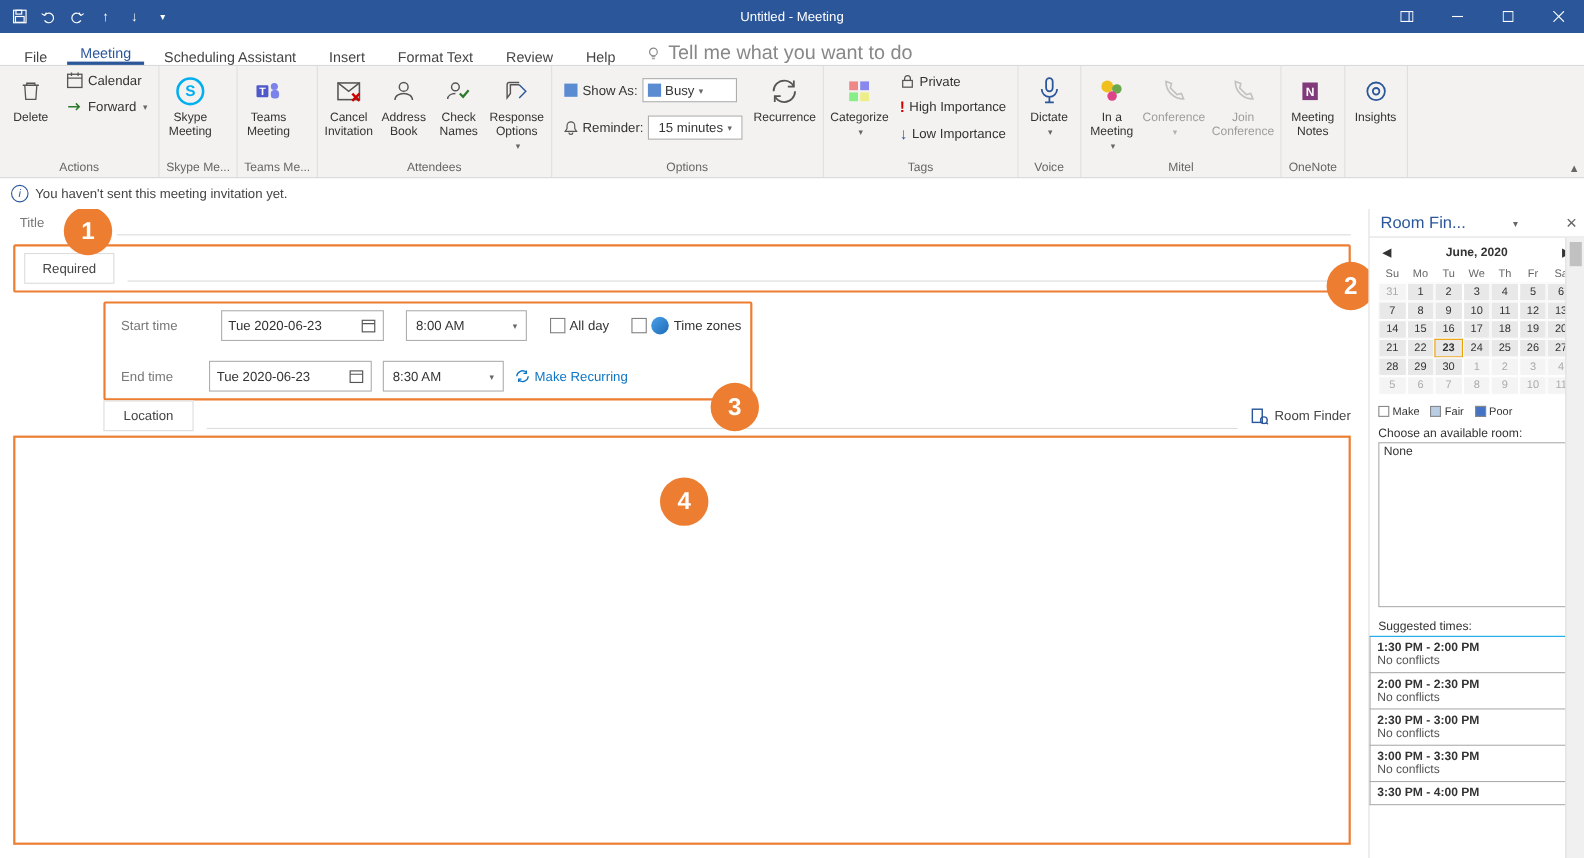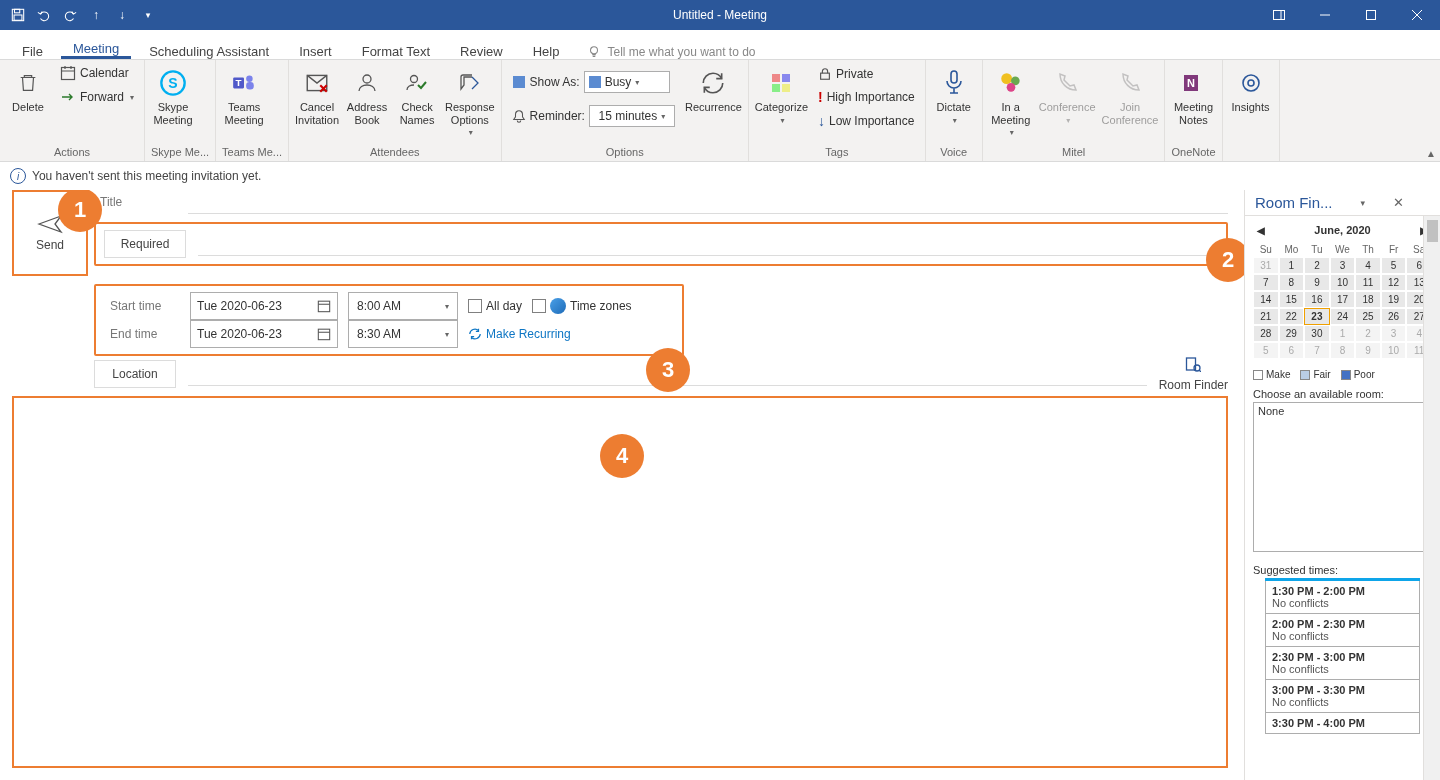--- a/index.html
+++ b/index.html
@@ -11,21 +11,21 @@
 .qat-btn { width: 24px; height: 24px; display: flex; align-items: center; justify-content: center; color: #fff; }
 .titlebar .title-text { position: absolute; left: 50%; transform: translateX(-50%); font-size: 12px; }
 .titlebar .win-controls { position: absolute; right: 0; display: flex; height: 100%; }
 .win-btn { width: 46px; height: 100%; display: flex; align-items: center; justify-content: center; color: #fff; }
 
 
 .ribbon-tabs { height: 30px; border-bottom: 1px solid #dadada; display: flex; align-items: flex-end; padding-left: 10px; gap: 6px; }
 .ribbon-tab { padding: 0 12px; display: flex; align-items: center; font-size: 13px; color: #444; cursor: pointer; }
 .ribbon-tab.active { color: #2b579a; border-bottom: 3px solid #2b579a; font-weight: 400; }
 .ribbon-tab.file { background: transparent; }
-.tell-me { display: flex; align-items: center; gap: 6px; color: #888; font-size: 12px; padding: 0 10px; }
+.tell-me { display: flex; align-items: center; gap: 6px; color: #888; font-size: 18px; padding: 0 10px; }
 
 
 .ribbon { height: 102px; background: #f3f2f1; border-bottom: 1px solid #dadada; display: flex; align-items: stretch; position: relative; }
 .ribbon-group { display: flex; flex-direction: column; padding: 3px 6px 0; border-right: 1px solid #e1dfdd; height: 100%; }
 .ribbon-group-body { display: flex; align-items: flex-start; gap: 6px; flex: 1; }
 .ribbon-group-label { text-align: center; font-size: 11px; color: #666; padding-bottom: 2px; line-height: 1; height: 14px; white-space: nowrap; }
 .rbtn-v { display: flex; flex-direction: column; align-items: center; justify-content: center; gap: 2px; min-width: 44px; font-size: 11px; color: #333; text-align: center; line-height: 1.15; padding-top: 4px; }
 .rbtn-v .ico { width: 32px; height: 32px; display: flex; align-items: center; justify-content: center; color: #2b579a; }
 .rbtn-h { display: flex; align-items: center; gap: 4px; font-size: 12px; color: #333; padding: 2px 4px; }
 .rstack { display: flex; flex-direction: column; gap: 4px; justify-content: center; }
@@ -56,36 +56,36 @@
 .dt-input { width: 148px; height: 28px; border: 1px solid #adadad; background: #fff; display: flex; align-items: center; justify-content: space-between; padding: 0 6px; font-size: 12px; }
 .dt-time { width: 110px; height: 28px; border: 1px solid #adadad; background: #fff; display: flex; align-items: center; justify-content: space-between; padding: 0 8px; font-size: 12px; }
 .chk { width: 14px; height: 14px; border: 1px solid #808080; background: #fff; display: inline-block; }
 .tz-ico { width: 16px; height: 16px; border-radius: 50%; background: linear-gradient(135deg,#4aa0e8,#1e6bb8); display: inline-block; }
 .lnk { color: #0e76c4; font-size: 12px; display: flex; align-items: center; gap: 4px; }
 .body-box { border: 2px solid #ed7d31; flex: 1; margin-top: 4px; }
 
 .callout { position: absolute; width: 44px; height: 44px; background: #ed7d31; color: #fff; border-radius: 50%; display: flex; align-items: center; justify-content: center; font-size: 22px; font-weight: 600; z-index: 100; }
 
 
-.room-title { display: flex; align-items: center; padding: 4px 6px 4px 10px; border-bottom: 1px solid #e1dfdd; gap: 28px; }
+.room-title { display: flex; align-items: center; justify-content: space-between; padding: 4px 6px 4px 10px; border-bottom: 1px solid #e1dfdd; }
 .room-title .rt-text { color: #2b579a; font-size: 15px; font-weight: 400; }
 .room-close { color: #666; font-size: 13px; }
 .calendar { padding: 6px 8px; }
 .cal-head { display: flex; align-items: center; justify-content: space-between; font-size: 11px; font-weight: 600; color: #333; padding: 2px 4px; margin-bottom: 4px; }
 .cal-nav { font-size: 10px; color: #333; }
 .cal-grid { display: grid; grid-template-columns: repeat(7, 1fr); font-size: 10px; text-align: center; }
 .cal-dow { color: #666; padding: 2px 0; }
 .cal-day { padding: 2px 0; background: #e8e8e8; color: #333; border: 0.5px solid #fff; }
 .cal-day.out { color: #aaa; background: #f4f4f4; }
 .cal-day.today { border: 1.5px solid #f0a000; font-weight: 600; }
 .legend { display: flex; gap: 10px; font-size: 10px; padding: 4px 8px; align-items: center; }
 .leg-box { width: 10px; height: 10px; border: 1px solid #888; display: inline-block; margin-right: 3px; vertical-align: middle; }
 .room-sect-lbl { font-size: 11px; padding: 4px 8px 2px; color: #333; }
 .room-list { margin: 0 8px; border: 1px solid #adadad; height: 150px; padding: 2px 4px; font-size: 11px; }
-.sug-list { margin: 0 20px; border-top: 3px solid #0ea5e9; }
+.sug-list { margin: 0 0; border-top: 1px solid #0ea5e9; }
 .sug-item { border: 1px solid #adadad; border-top: none; padding: 4px 6px; font-size: 11px; }
 .sug-time { font-weight: 700; }
 .sug-sub { color: #555; }
 .vbar { position: absolute; right: 0; top: 26px; bottom: 0; width: 17px; background: #f0f0f0; border-left: 1px solid #e1dfdd; }
 .vthumb { position: absolute; top: 4px; left: 3px; width: 11px; height: 22px; background: #c1c1c1; }
 
 
 svg { display: block; }
 </style>
 </head>
@@ -437,44 +437,36 @@
 
 <div class="main">
   <div class="compose" style="position:relative;">
 
     <div class="callout" style="top:-2px; left:58px;">1</div>
     <div class="callout" style="top:48px; right:-6px;">2</div>
     <div class="callout" style="top:158px; left:646px;">3</div>
     <div class="callout" style="top:244px; left:50%; transform:translateX(-50%);">4</div>
 
     <div class="compose-header">
-      <div class="send-col">
-        <div class="send-btn">
-          <svg width="26" height="20" viewBox="0 0 26 20" fill="none" stroke="#555" stroke-width="1.3">
-              <path d="M2 10L24 2 18 10 24 18 2 10z"></path>
-            </svg>
-          <span>Send</span>
-        </div>
-      </div>
       <div class="fields-col">
         <div class="field-row">
           <div class="field-label">Title</div>
           <input class="field-input" style="">
         </div>
         <div class="long-box">
           <div class="field-row">
             <div class="field-btn">Required</div>
             <input class="field-input" style="">
           </div>
         </div>
       </div>
     </div>
 
     <div class="long-box" style="margin-left:82px; margin-top:8px; width:590px;">
-      <div class="dt-row" style="margin-bottom:0;">
+      <div class="dt-row" style="margin-bottom:18px;justify-content:space-between;">
         <div class="field-label" style="width:76px;">Start time</div>
         <div class="dt-input">
             <span>Tue 2020-06-23</span>
             <svg width="14" height="14" viewBox="0 0 16 16" fill="none" stroke="#555" stroke-width="1.2">
               <rect x="1.5" y="2.5" width="13" height="12"></rect>
               <path d="M1.5 6h13"></path>
             </svg>
           </div>
         <div class="dt-time">
             <span>8:00 AM</span>
@@ -509,21 +501,21 @@
               <path d="M12 2v3h-3M4 14v-3h3"></path>
             </svg>
             <span>Make Recurring</span>
           </a>
       </div>
     </div>
 
     <div class="field-row" style="margin-left:82px; margin-top:0;">
       <div class="field-btn">Location</div>
       <input class="field-input" style="">
-      <div style="display:flex;align-items:center;gap:6px;color:#444;flex-direction:column;">
+      <div style="display:flex;align-items:center;gap:6px;color:#444;">
         <svg width="16" height="16" viewBox="0 0 16 16" fill="none" stroke="#2b579a" stroke-width="1.3">
             <rect x="1.5" y="2" width="9" height="12"></rect>
             <circle cx="12" cy="12" r="3"></circle>
             <path d="M14 14l2 2"></path>
           </svg>
         <span>Room Finder</span>
       </div>
     </div>
 
     <div class="body-box"></div>

